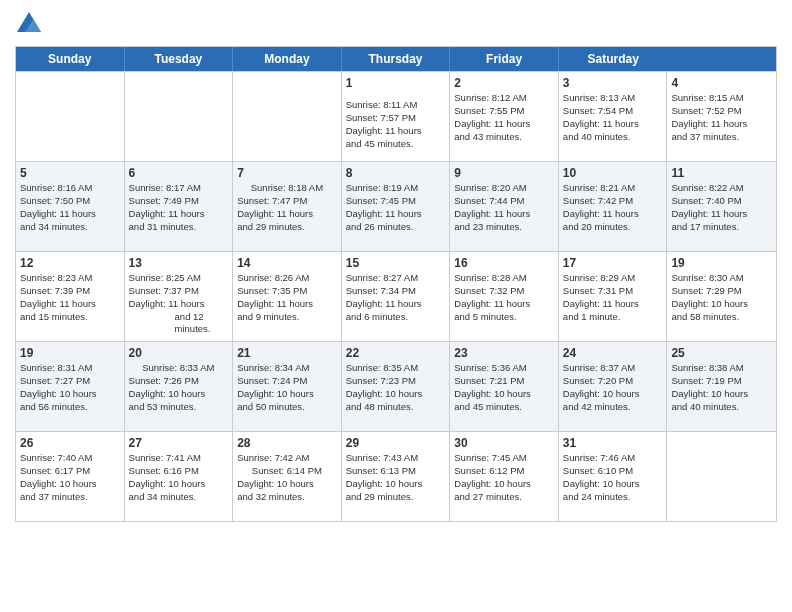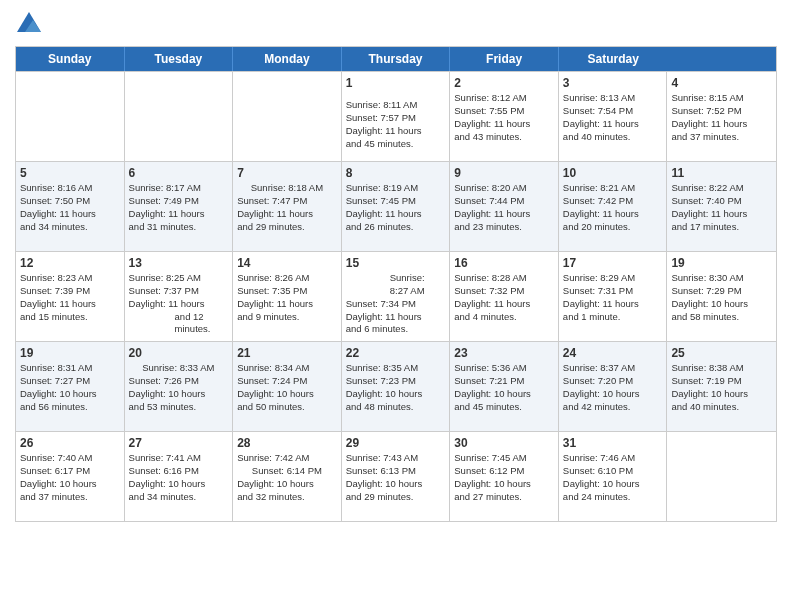--- a/index.html
+++ b/index.html
@@ -243,31 +243,31 @@
           </div>
           <div class="cal-cell">
             <span class="day-num">14</span>
             <span style="display: block;">Sunrise: 8:26 AM</span>
             <span style="display: block;">Sunset: 7:35 PM</span>
             <span style="display: block;">Daylight: 11 hours</span>
             <span style="display: block;">and 9 minutes.</span>
           </div>
           <div class="cal-cell">
             <span class="day-num">15</span>
-            <span style="display: block; margin-left: 44px;">Sunrise: 8:27 AM</span>
+            <span style="display: block;">Sunrise: 8:27 AM</span>
             <span style="display: block;">Sunset: 7:34 PM</span>
             <span style="display: block;">Daylight: 11 hours</span>
             <span style="display: block;">and 6 minutes.</span>
           </div>
           <div class="cal-cell">
             <span class="day-num">16</span>
             <span style="display: block;">Sunrise: 8:28 AM</span>
             <span style="display: block;">Sunset: 7:32 PM</span>
             <span style="display: block;">Daylight: 11 hours</span>
-            <span style="display: block;">and 4 minutes.</span>
+            <span style="display: block;">and 5 minutes.</span>
           </div>
           <div class="cal-cell">
             <span class="day-num">17</span>
             <span style="display: block;">Sunrise: 8:29 AM</span>
             <span style="display: block;">Sunset: 7:31 PM</span>
             <span style="display: block;">Daylight: 11 hours</span>
             <span style="display: block;">and 1 minute.</span>
           </div>
           <div class="cal-cell">
             <span class="day-num">19</span>

